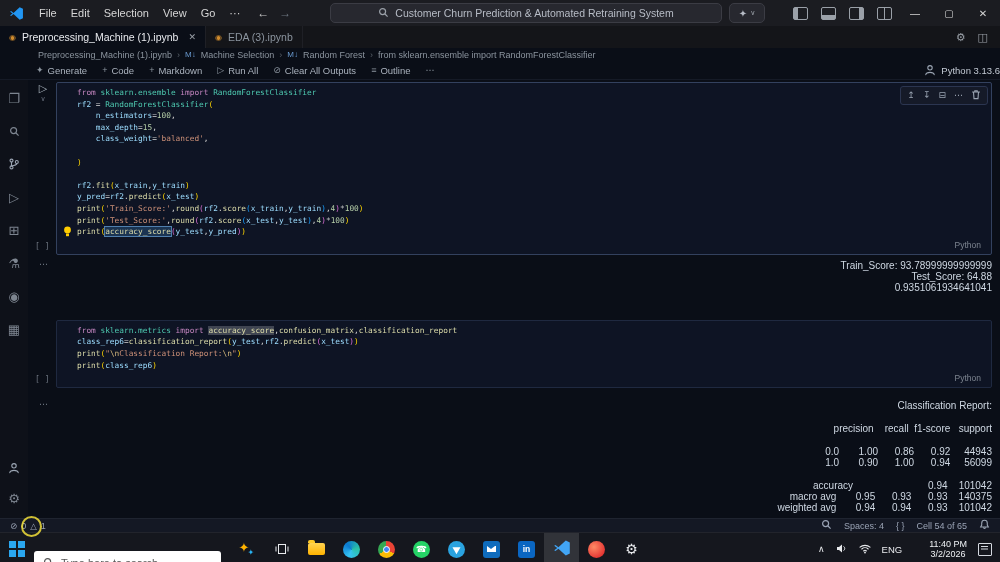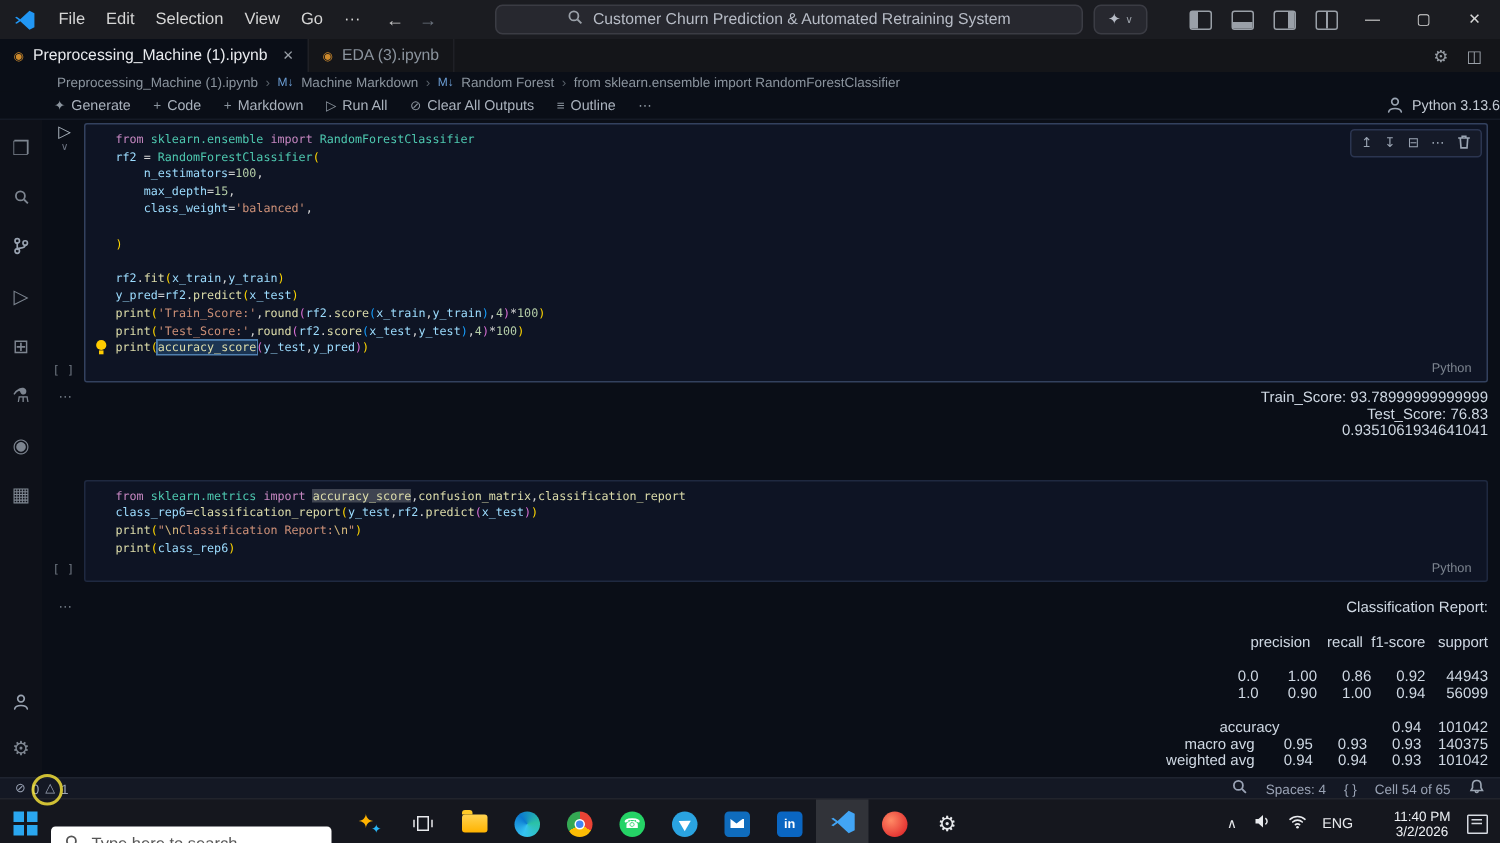--- a/index.html
+++ b/index.html
@@ -162,21 +162,21 @@
     <div class="tabbar-right">
       <span>⚙</span>
       <span>◫</span>
     </div>
   </div>
 
   <div class="crumbs" id="crumbs">
       <span>Preprocessing_Machine (1).ipynb</span>
       <span class="sep">›</span>
       <span class="md">M↓</span>
-      <span>Machine Markdown</span>
+      <span>Machine Selection</span>
       <span class="sep">›</span>
       <span class="md">M↓</span>
       <span>Random Forest</span>
       <span class="sep">›</span>
       <span>from sklearn.ensemble import RandomForestClassifier</span>
     </div>
 
   <div class="nbtb" id="nbtb">
       <div class="it">
         <span class="ic">✦</span>
@@ -278,21 +278,21 @@
                   <circle cx="4.5" cy="4" r="3.4" fill="#ffcc00"></circle>
                   <rect x="3" y="7.6" width="3" height="2.6" fill="#ffcc00"></rect>
                 </svg></span>
               <div class="cell-status">Python</div>
             </div>
             <span class="exec">[ ]</span>
           </div>
           <div class="output-row gap">
             <span class="collapse">⋯</span>
             <div class="output-line">Train_Score: 93.78999999999999</div>
-            <div class="output-line">Test_Score: 76.83</div>
+            <div class="output-line">Test_Score: 64.88</div>
             <div class="output-line">0.9351061934641041</div>
           </div>
           <div class="cell-row">
             <div class="cell-frame c2">
               <div class="code-line"><span class="tk-kw">from </span><span class="tk-mod">sklearn.metrics </span><span class="tk-kw">import </span><span class="tk-fnhl2">accuracy_score</span><span class="tk-pl">,</span><span class="tk-fn">confusion_matrix</span><span class="tk-pl">,</span><span class="tk-fn">classification_report</span></div>
               <div class="code-line"><span class="tk-var">class_rep6</span><span class="tk-op">=</span><span class="tk-fn">classification_report</span><span class="tk-br1">(</span><span class="tk-var">y_test</span><span class="tk-pl">,</span><span class="tk-var">rf2</span><span class="tk-pl">.</span><span class="tk-fn">predict</span><span class="tk-br2">(</span><span class="tk-var">x_test</span><span class="tk-br2">)</span><span class="tk-br1">)</span></div>
               <div class="code-line"><span class="tk-fn">print</span><span class="tk-br1">(</span><span class="tk-str">"</span><span class="tk-esc">\n</span><span class="tk-str">Classification Report:</span><span class="tk-esc">\n</span><span class="tk-str">"</span><span class="tk-br1">)</span></div>
               <div class="code-line"><span class="tk-fn">print</span><span class="tk-br1">(</span><span class="tk-var">class_rep6</span><span class="tk-br1">)</span></div>
               <div class="cell-status">Python</div>
             </div>

